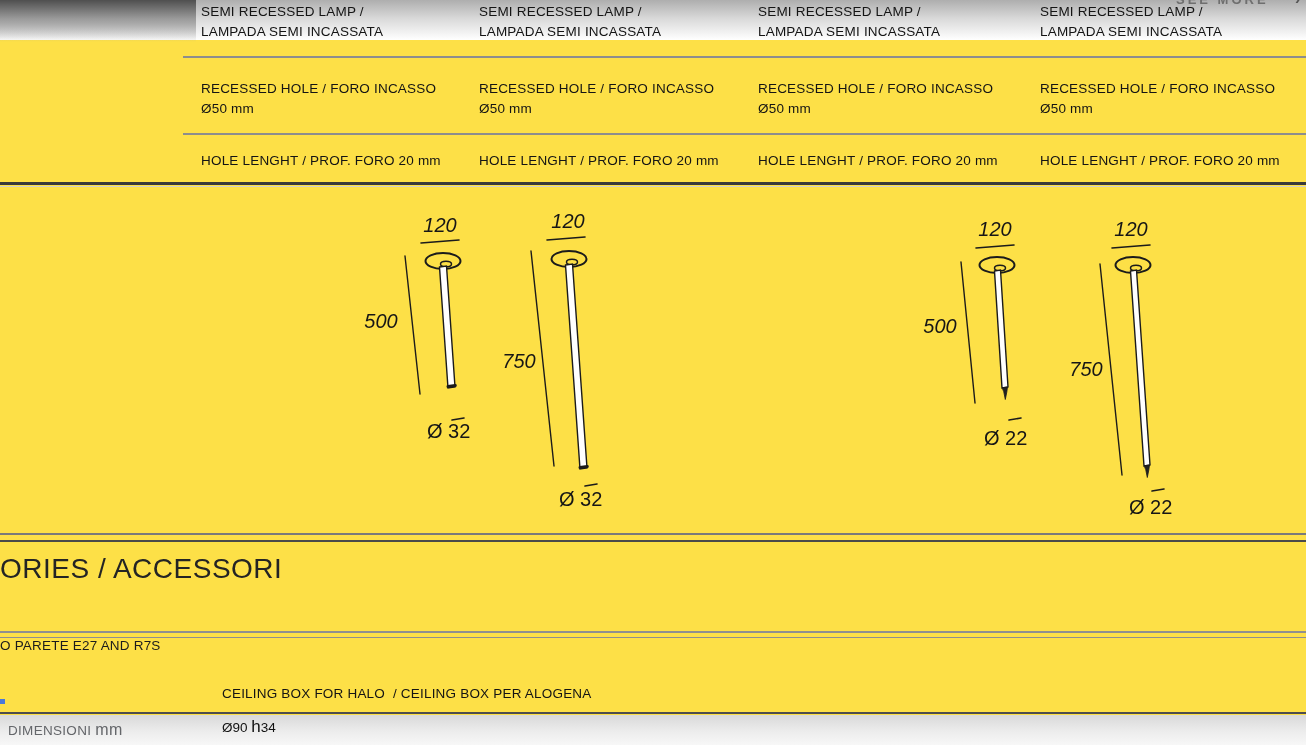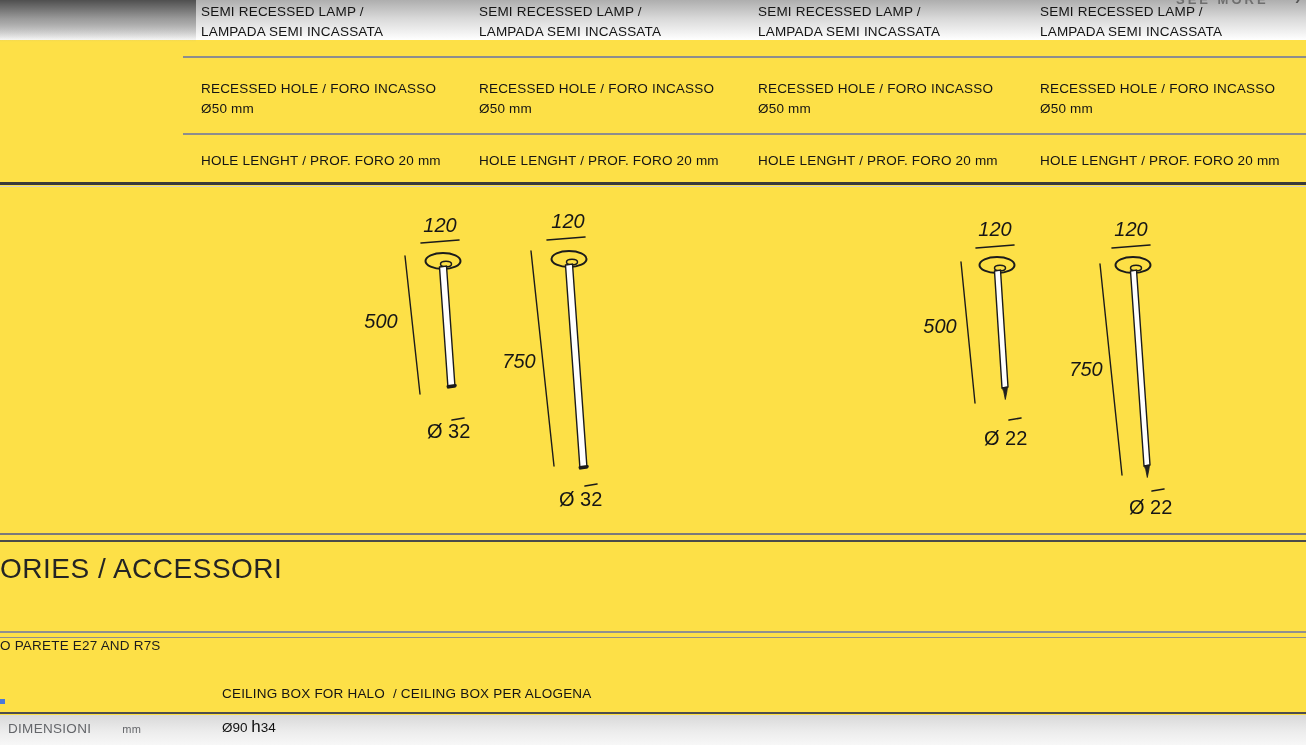--- a/index.html
+++ b/index.html
@@ -40,21 +40,21 @@
   .lineC{position:absolute;left:0;width:100%;height:2.2px;background:#4d4d4d;top:712px;}
   .acc-title{position:absolute;left:0;top:553px;font-size:28px;letter-spacing:0.5px;
     color:#242424;white-space:nowrap;}
   .acc-sub{position:absolute;left:0;top:598px;font-size:13.5px;letter-spacing:0.2px;color:#1c1c1c;margin-top:40px;}
   .acc-item{position:absolute;left:222px;top:686px;font-size:13.5px;letter-spacing:0.2px;
     color:#141414;white-space:pre;}
   .dim-band{position:absolute;left:0;top:714.5px;width:100%;height:31px;
     background:linear-gradient(to bottom,#d9d9d9 0%,#ededed 55%,#f8f8f8 100%);}
   .dim-label{position:absolute;left:8px;top:721px;font-size:13.5px;color:#64666a;
     letter-spacing:0.3px;}
-  .dim-label .unit{font-size:11px;margin-left:27px;}
+  .dim-label .unit{font-size:16px;}
   .dim-value{position:absolute;left:222px;top:720px;font-size:13.5px;color:#111;}
   .dim-value .hbig{font-size:17px;line-height:13px;}
   .blue-frag{position:absolute;left:0;top:699px;width:5px;height:5px;background:#4a79d9;}
 </style>
 </head>
 <body>
 
 <div class="page">
 
   <div class="top-fade"></div>

